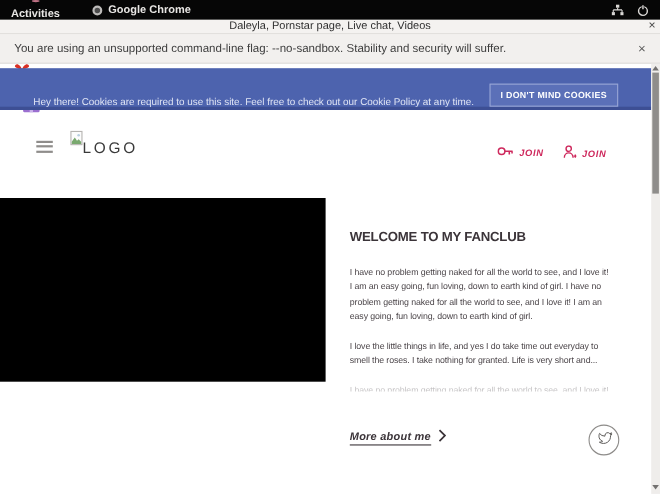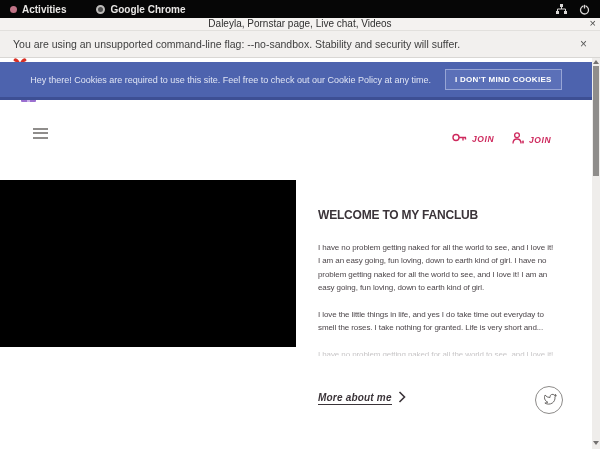--- a/index.html
+++ b/index.html
@@ -5,21 +5,21 @@
   * { box-sizing: border-box; }
   html,body { margin:0; padding:0; }
   body {
     width:600px; height:450px; overflow:hidden; position:relative;
     font-family:"Liberation Sans", sans-serif; background:#fff;
   }
 
   
   .gnome-bar { height:18px; background:#060606; color:#e8e6e4; display:flex; align-items:center; position:relative; font-size:10px; font-weight:bold; }
   .gb-item { display:flex; align-items:center; gap:5px; padding:0 6px; height:18px; }
-  .activities { margin-left:4px; }
+  .activities { margin-left:4px;flex-direction:column; }
   .act-dot { width:7px; height:7px; border-radius:50%; background:#c07386; }
   .chrome-ico { width:9px; height:9px; border-radius:50%; background:#4c4c4c; border:2px solid #bdbbb9; }
   .gb-clock { position:absolute; left:0; right:0; text-align:center; pointer-events:none; }
   .gb-right { margin-left:auto; display:flex; align-items:center; gap:12px; padding-right:10px; }
   .gb-right svg { display:block; }
 
   
   .titlebar { height:13px; background:#f4f2f0; border-bottom:1px solid #e2e0dd; position:relative; }
   .tb-title { text-align:center; font-size:10px; line-height:12px; color:#2f2f2f; }
   .tb-close { position:absolute; right:4px; top:-1px; font-size:11px; color:#4c4c4c; cursor:default; }
@@ -33,21 +33,21 @@
   .viewport { position:relative; width:600px; height:391px; background:#fff; }
 
   
   .v-scrollbar { position:absolute; right:0; top:0; width:8px; height:391px; background:#efedeb; }
   .v-scrollbar .thumb { position:absolute; left:1px; top:8px; width:6px; height:110px; background:#8f8d8b; }
   .tri-up { width:0; height:0; border-left:3px solid transparent; border-right:3px solid transparent; border-bottom:4px solid #737170; margin:2px auto; }
   .tri-down { width:0; height:0; border-left:3px solid transparent; border-right:3px solid transparent; border-top:4px solid #737170; margin:2px auto; position:absolute; bottom:2px; left:1px; }
 
   
   .cookie-banner { position:absolute; left:0; top:4px; width:592px; height:38px; background:#4d63ae; border-bottom:3px solid #3d4f94;
-    display:flex; align-items:center; justify-content:center; gap:14px; }
+    display:flex; align-items:flex-end; justify-content:center; gap:14px; }
   .cookie-msg { font-size:9px; color:#dfe4f4; }
   .cookie-btn { background:#5b70b8; border:1px solid #97a5d5; border-radius:0; color:#fff; font-size:8px; font-weight:bold; letter-spacing:.3px; padding:5px 9px; font-family:inherit; }
 
   
   .hamburger { position:absolute; left:33px; top:70px; width:15px; cursor:pointer; }
   .hamburger div { height:1.8px; background:#8f8d8b; margin-bottom:2.6px; }
   .logo { position:absolute; left:64px; top:61px; width:60px; height:34px; }
   .broken-img { position:absolute; left:0; top:0; width:11px; height:13px; border:1px solid #b6b4b1; background:#fcfcfc; }
   .broken-img svg { display:block; }
   .logo-text { position:absolute; left:11px; top:7px; font-size:14px; letter-spacing:2.5px; color:#3a3a3a; }
@@ -128,20 +128,29 @@
     <span class="cookie-msg">Hey there! Cookies are required to use this site. Feel free to check out our Cookie Policy at any time.</span>
     <button class="cookie-btn">I DON'T MIND COOKIES</button>
   </div>
 
   <div class="hamburger">
     <div></div>
       <div></div>
       <div></div>
   </div>
 
+  <div class="logo">
+    <span class="broken-img">
+      <svg width="9" height="11" viewBox="0 0 9 11">
+        <polygon points="0,9 3,5 5,8 6.5,6.5 9,9 9,11 0,11" fill="#7aa96f"></polygon>
+        <circle cx="6.5" cy="3" r="1.2" fill="#b9cfe0"></circle>
+      </svg>
+    </span>
+    <span class="logo-text">LOGO</span>
+  </div>
 
   <div class="hdr-btn login-btn" style="color:#ce295d;">
     <span>
       <svg width="15" height="9" viewBox="0 0 15 9">
         <circle cx="4" cy="4.5" r="3" fill="none" stroke="#ce295d" stroke-width="1.4"></circle>
         <path d="M7 4.5h7M11 4.5v3M13.5 4.5v2" stroke="#ce295d" stroke-width="1.4" fill="none"></path>
       </svg>
     </span>
     <span>JOIN</span>
   </div>

